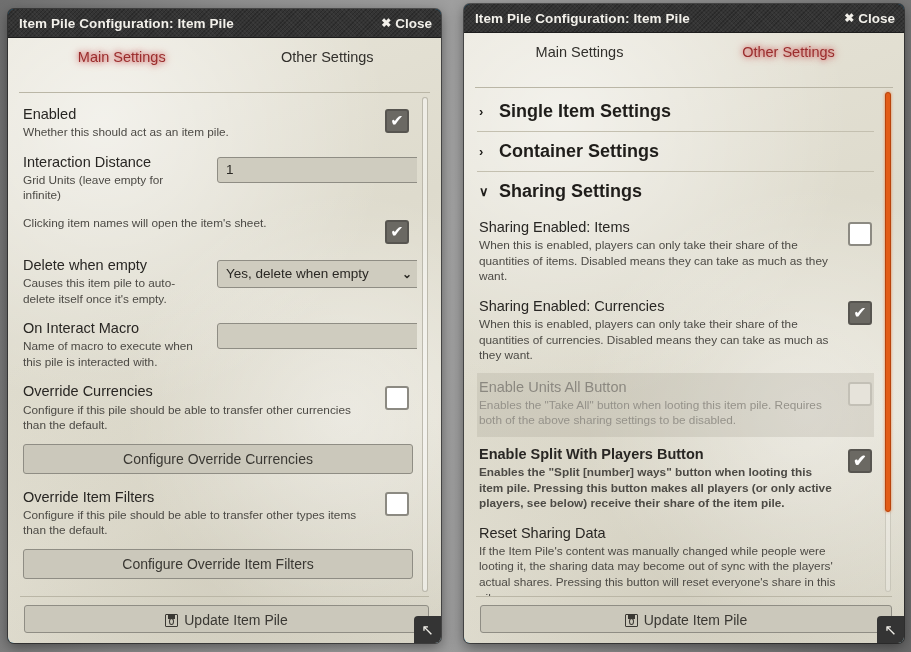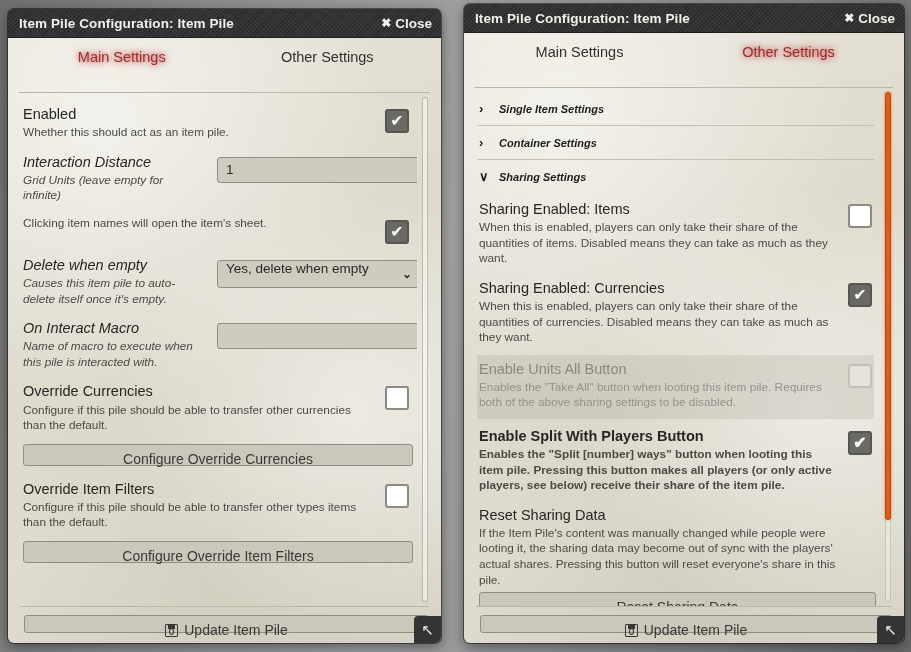--- a/index.html
+++ b/index.html
@@ -122,21 +122,21 @@
     margin-bottom: 2px;
   }
   .lbl-hint {
     font-size: 11.8px; color: #4c4a45; line-height: 1.32;
   }
   .row.disabled .lbl-title { color: #8b8880; }
   .row.disabled .lbl-hint  { color: #95928a; }
   .row .control { flex: 0 0 auto; display: flex; align-items: flex-start; padding-top: 4px; }
 
   
-  .row.withwide .labels { flex: 0 0 186px; font-style: italic; }
+  .row.withwide .labels { flex: 0 0 186px; }
   .row.withwide .control { flex: 1 1 auto; justify-content: flex-start; padding-left: 8px; }
 
   
   .checkbox {
     width: 24px; height: 24px;
     background: #fff;
     border: 2px solid #8c8a82;
     border-radius: 3px;
     cursor: pointer;
     display: flex; align-items: center; justify-content: center;
@@ -161,60 +161,60 @@
   }
   .textinput::placeholder { color: #8d8b82; }
 
   .selectbox {
     width: 204px; height: 28px;
     background: #cfccbf;
     border: 1px solid #8f8d84;
     border-radius: 3px;
     font-size: 13.5px; color: #2a2824;
     padding: 0 24px 0 8px;
-    display: flex; align-items: flex-start;
+    display: flex; align-items: center;
     position: relative; cursor: pointer;
   }
   .selectbox .chev {
     position: absolute; right: 8px; top: 50%; transform: translateY(-50%);
     font-size: 12px; font-weight: bold; color: #2a2824;
   }
 
   .wide-btn {
     display: block; width: 100%;
     margin: 1px 2px 11px 2px;
-    height: 22px; line-height: 28px;
+    height: 30px; line-height: 28px;
     background: #cbc8bb;
     border: 1px solid #8f8d84;
     border-radius: 3px;
     text-align: center;
     font-size: 14px; color: #3a3833;
     cursor: pointer;
   }
 
   
   .section-head {
     display: flex; align-items: center; gap: 9px;
     padding: 9px 2px 9px 2px;
     border-bottom: 1px solid #c4c0b0;
     cursor: pointer;
   }
   .section-head:first-child { padding-top: 4px; }
   .sec-chev { font-size: 13px; font-weight: bold; color: #1f1d1a; width: 11px; }
-  .sec-title { font-size: 11px; font-weight: bold; color: #1f1d1a; font-style: italic; }
+  .sec-title { font-size: 18px; font-weight: bold; color: #1f1d1a; }
   .section-body { padding-top: 9px; }
 
   
   .footer {
     flex: 0 0 auto;
     border-top: 1px solid #bab6a6;
     padding: 7px 2px 0 2px;
     margin: 0 3px;
   }
-  .footer .wide-btn { margin-bottom: 2px; height: 18px; line-height: 29px; }
+  .footer .wide-btn { margin-bottom: 2px; height: 28px; line-height: 29px; }
   .save-ico {
     display: inline-block; width: 13px; height: 13px;
     border: 1.6px solid #3a3833; border-radius: 1px;
     position: relative; vertical-align: -2px; margin-right: 6px;
   }
   .save-ico::before {
     content: ""; position: absolute; left: 2px; right: 2px; top: 0; height: 3.5px;
     background: #3a3833;
   }
   .save-ico::after {

